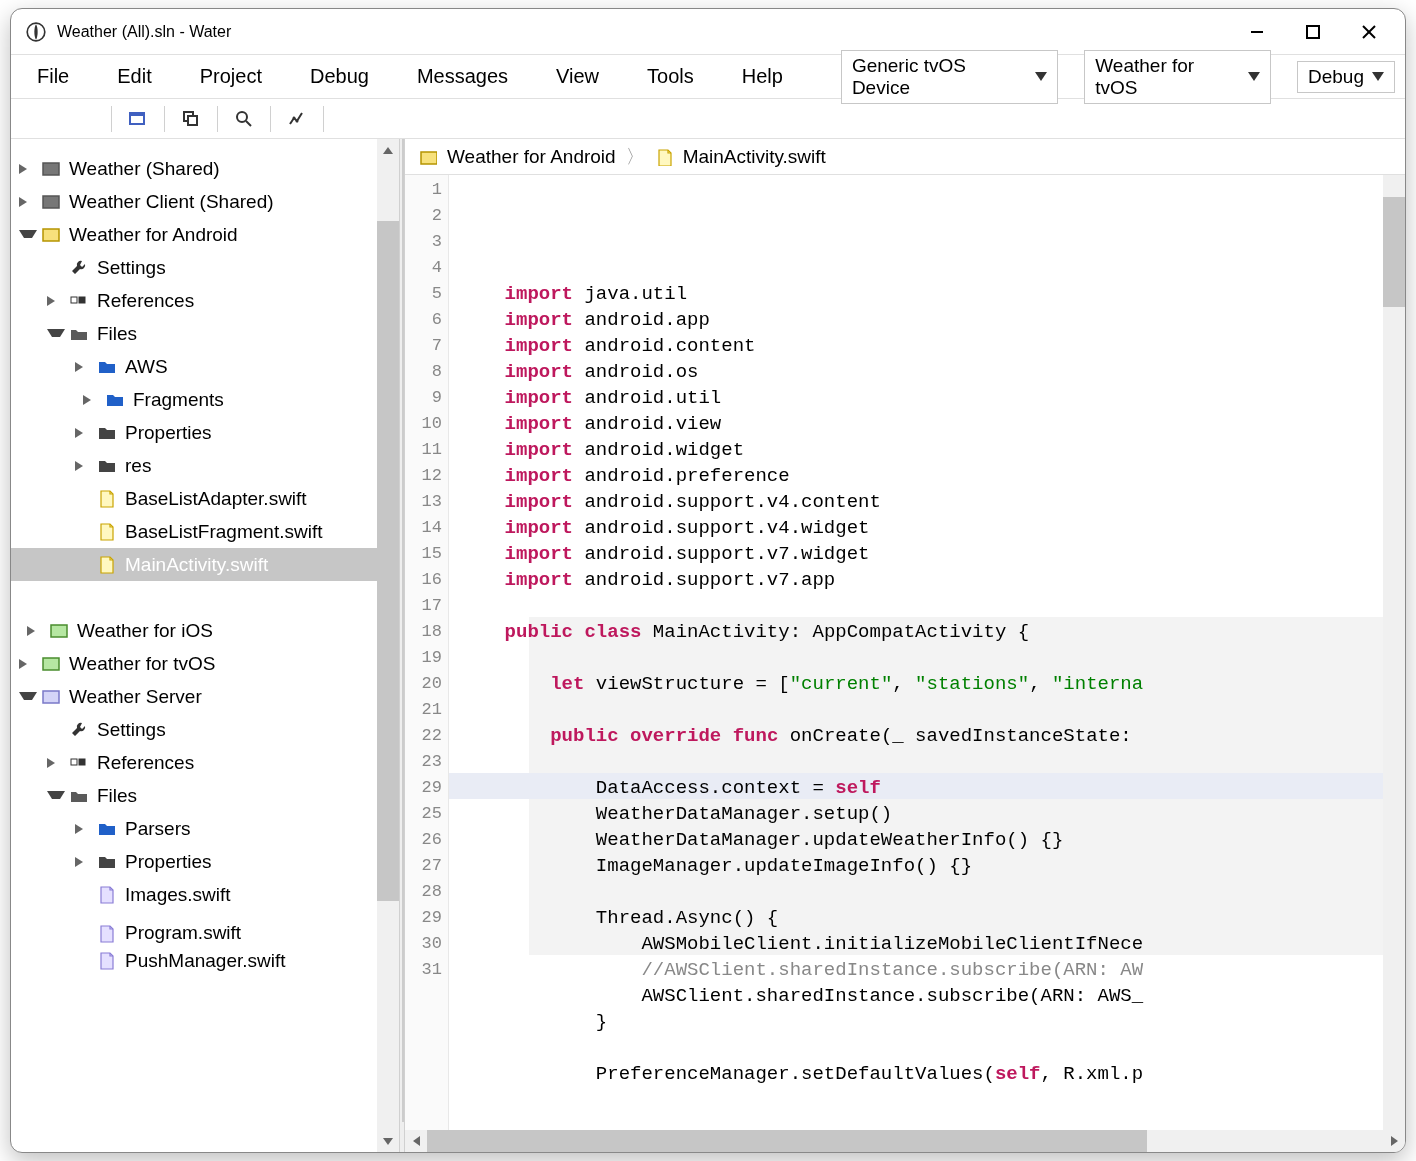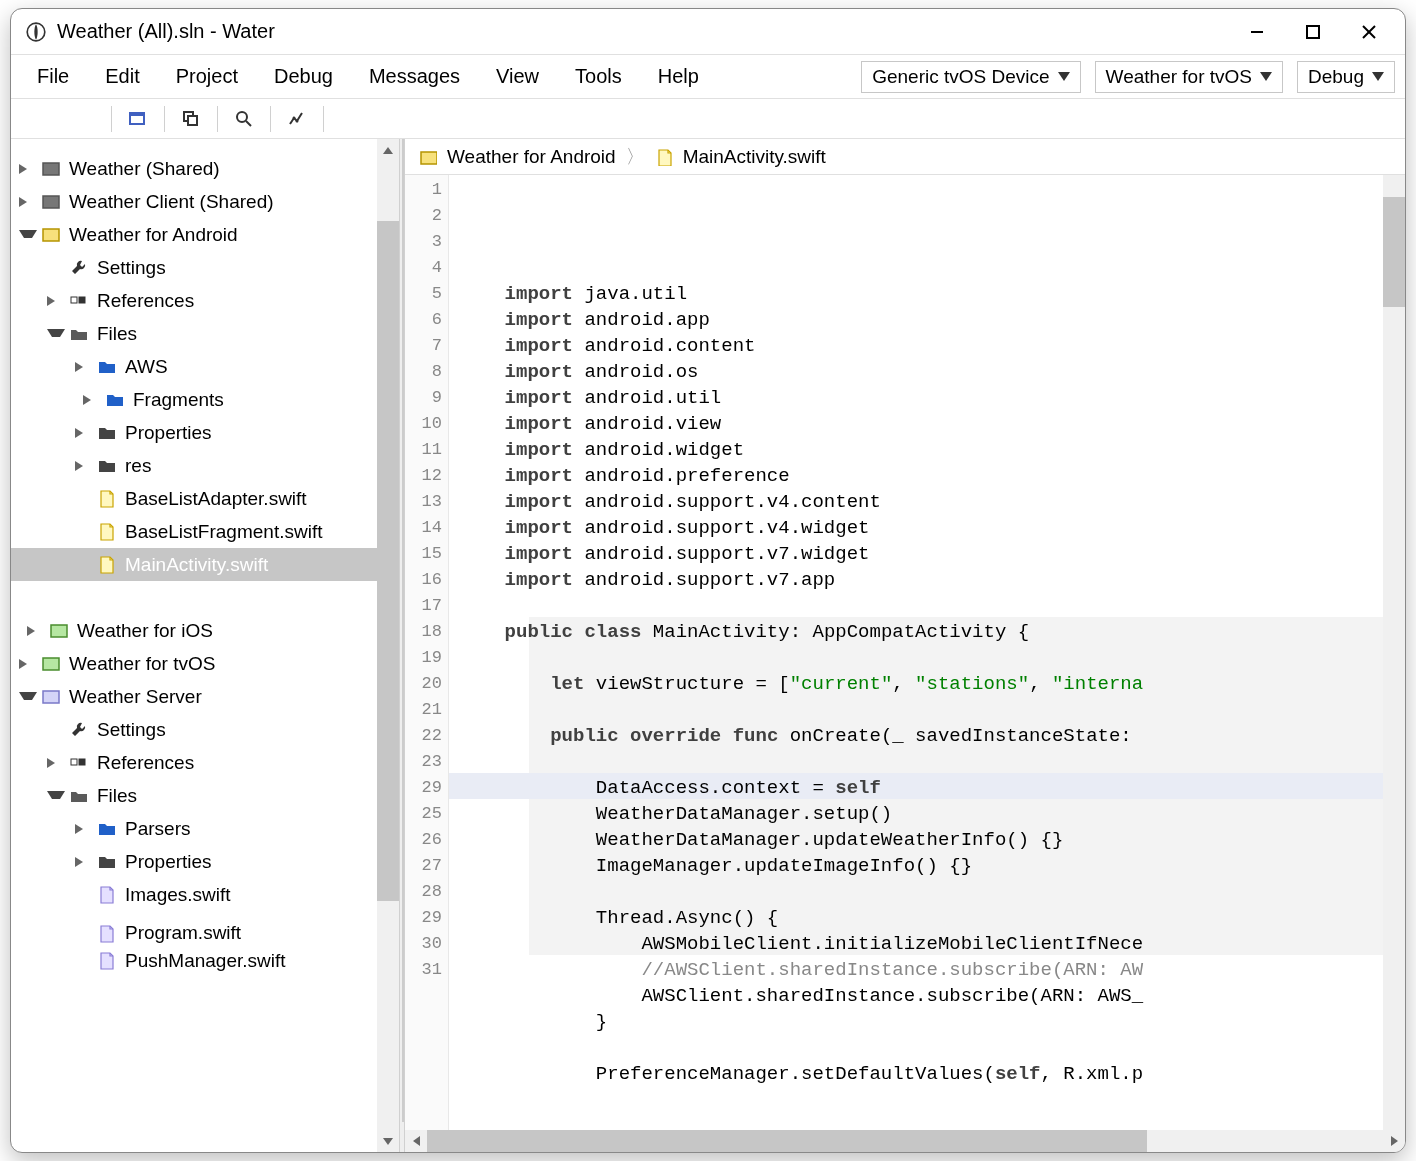--- a/index.html
+++ b/index.html
@@ -2,26 +2,26 @@
 <html><head>
 <meta charset="utf-8">
 <style>
   * { box-sizing: border-box; margin: 0; padding: 0; }
   body { font-family: "Segoe UI", Tahoma, sans-serif; font-size: 18px; color: #000; background: #fff; position: relative; }
   .window { width: 1396px; height: 1145px; border: 1px solid #888; border-radius: 12px; overflow: hidden; display: flex; flex-direction: column; background: #fff; margin: 8px auto; box-shadow: 0 8px 24px rgba(0,0,0,0.25); }
 
   
   .titlebar { height: 46px; display: flex; align-items: center; padding: 0 8px 0 14px; border-bottom: 1px solid #e0e0e0; }
   .titlebar .app-icon { width: 22px; height: 22px; margin-right: 10px; }
-  .titlebar .title-text { flex: 1; font-size: 20px; }
+  .titlebar .title-text { flex: 1; font-size: 16px; }
   .titlebar .winbtn { width: 56px; height: 46px; display: flex; align-items: center; justify-content: center; }
   .titlebar .winbtn svg { display: block; }
 
   
-  .menubar { height: 44px; display: flex; align-items: center; padding: 0 10px; gap: 4px; border-bottom: 1px solid #e0e0e0; }
+  .menubar { height: 44px; display: flex; align-items: center; padding: 0 10px; gap: 16px; border-bottom: 1px solid #e0e0e0; }
   .menubar .menu-item { padding: 6px 16px; font-size: 20px; }
   .menubar .spacer { flex: 1; }
   .menubar .combo { border: 1px solid #c7c7c7; padding: 4px 10px; margin-left: 10px; display: flex; align-items: center; gap: 8px; font-size: 19px; background: #fff; }
   .menubar .combo .tri { border-left: 6px solid transparent; border-right: 6px solid transparent; border-top: 9px solid #333; }
 
   
   .toolbar { height: 40px; display: flex; align-items: center; padding-left: 96px; gap: 0; border-bottom: 1px solid #e0e0e0; }
   .toolbar .tool { width: 44px; height: 32px; display: flex; align-items: center; justify-content: center; }
   .toolbar .sep { width: 1px; height: 26px; background: #d0d0d0; margin: 0 4px; }
 
@@ -52,21 +52,21 @@
 
   .editor { flex: 1; display: flex; flex-direction: column; overflow: hidden; position: relative; }
   .breadcrumb { height: 36px; display: flex; align-items: center; gap: 10px; padding: 0 14px; border-bottom: 1px solid #e0e0e0; font-size: 19px; }
   .breadcrumb .chev { color: #999; }
   .codearea { flex: 1; display: flex; overflow: hidden; position: relative; }
   .gutter { width: 44px; background: #fafafa; border-right: 1px solid #e8e8e8; text-align: right; padding: 2px 6px 2px 0; color: #888; font-family: Consolas, "Courier New", monospace; font-size: 17px; line-height: 26px; }
   .code { flex: 1; overflow: hidden; font-family: Consolas, "Courier New", monospace; font-size: 19px; line-height: 26px; padding: 2px 0 2px 10px; white-space: pre; position: relative; }
   .current-line { position: absolute; left: 0; right: 22px; top: 598px; height: 26px; background: #e9ecf5; z-index: 0; }
   .block-bg { position: absolute; left: 80px; right: 22px; top: 442px; height: 338px; background: #f3f3f3; z-index: 0; }
   .code-inner { position: relative; z-index: 1; }
-  .kw { color: #404040; font-weight: bold; }
+  .kw { color: #be185d; font-weight: bold; }
   .str { color: #008000; }
   .cmt { color: #888; }
   .editor-hscroll { height: 22px; background: #f0f0f0; display: flex; align-items: center; position: relative; }
   .editor-hscroll .arrow { width: 22px; height: 22px; display: flex; align-items: center; justify-content: center; }
   .editor-hscroll .arrow .tri-l { border-top: 5px solid transparent; border-bottom: 5px solid transparent; border-right: 7px solid #666; }
   .editor-hscroll .arrow .tri-r { border-top: 5px solid transparent; border-bottom: 5px solid transparent; border-left: 7px solid #666; }
   .editor-hscroll .track { flex: 1; position: relative; height: 22px; }
   .editor-hscroll .thumb { position: absolute; top: 0; bottom: 0; left: 0; width: 720px; background: #c6c6c6; }
   .editor-vscroll { position: absolute; right: 0; top: 36px; bottom: 22px; width: 22px; background: #f0f0f0; }
   .editor-vscroll .thumb { position: absolute; left: 0; right: 0; top: 22px; height: 110px; background: #c6c6c6; }

